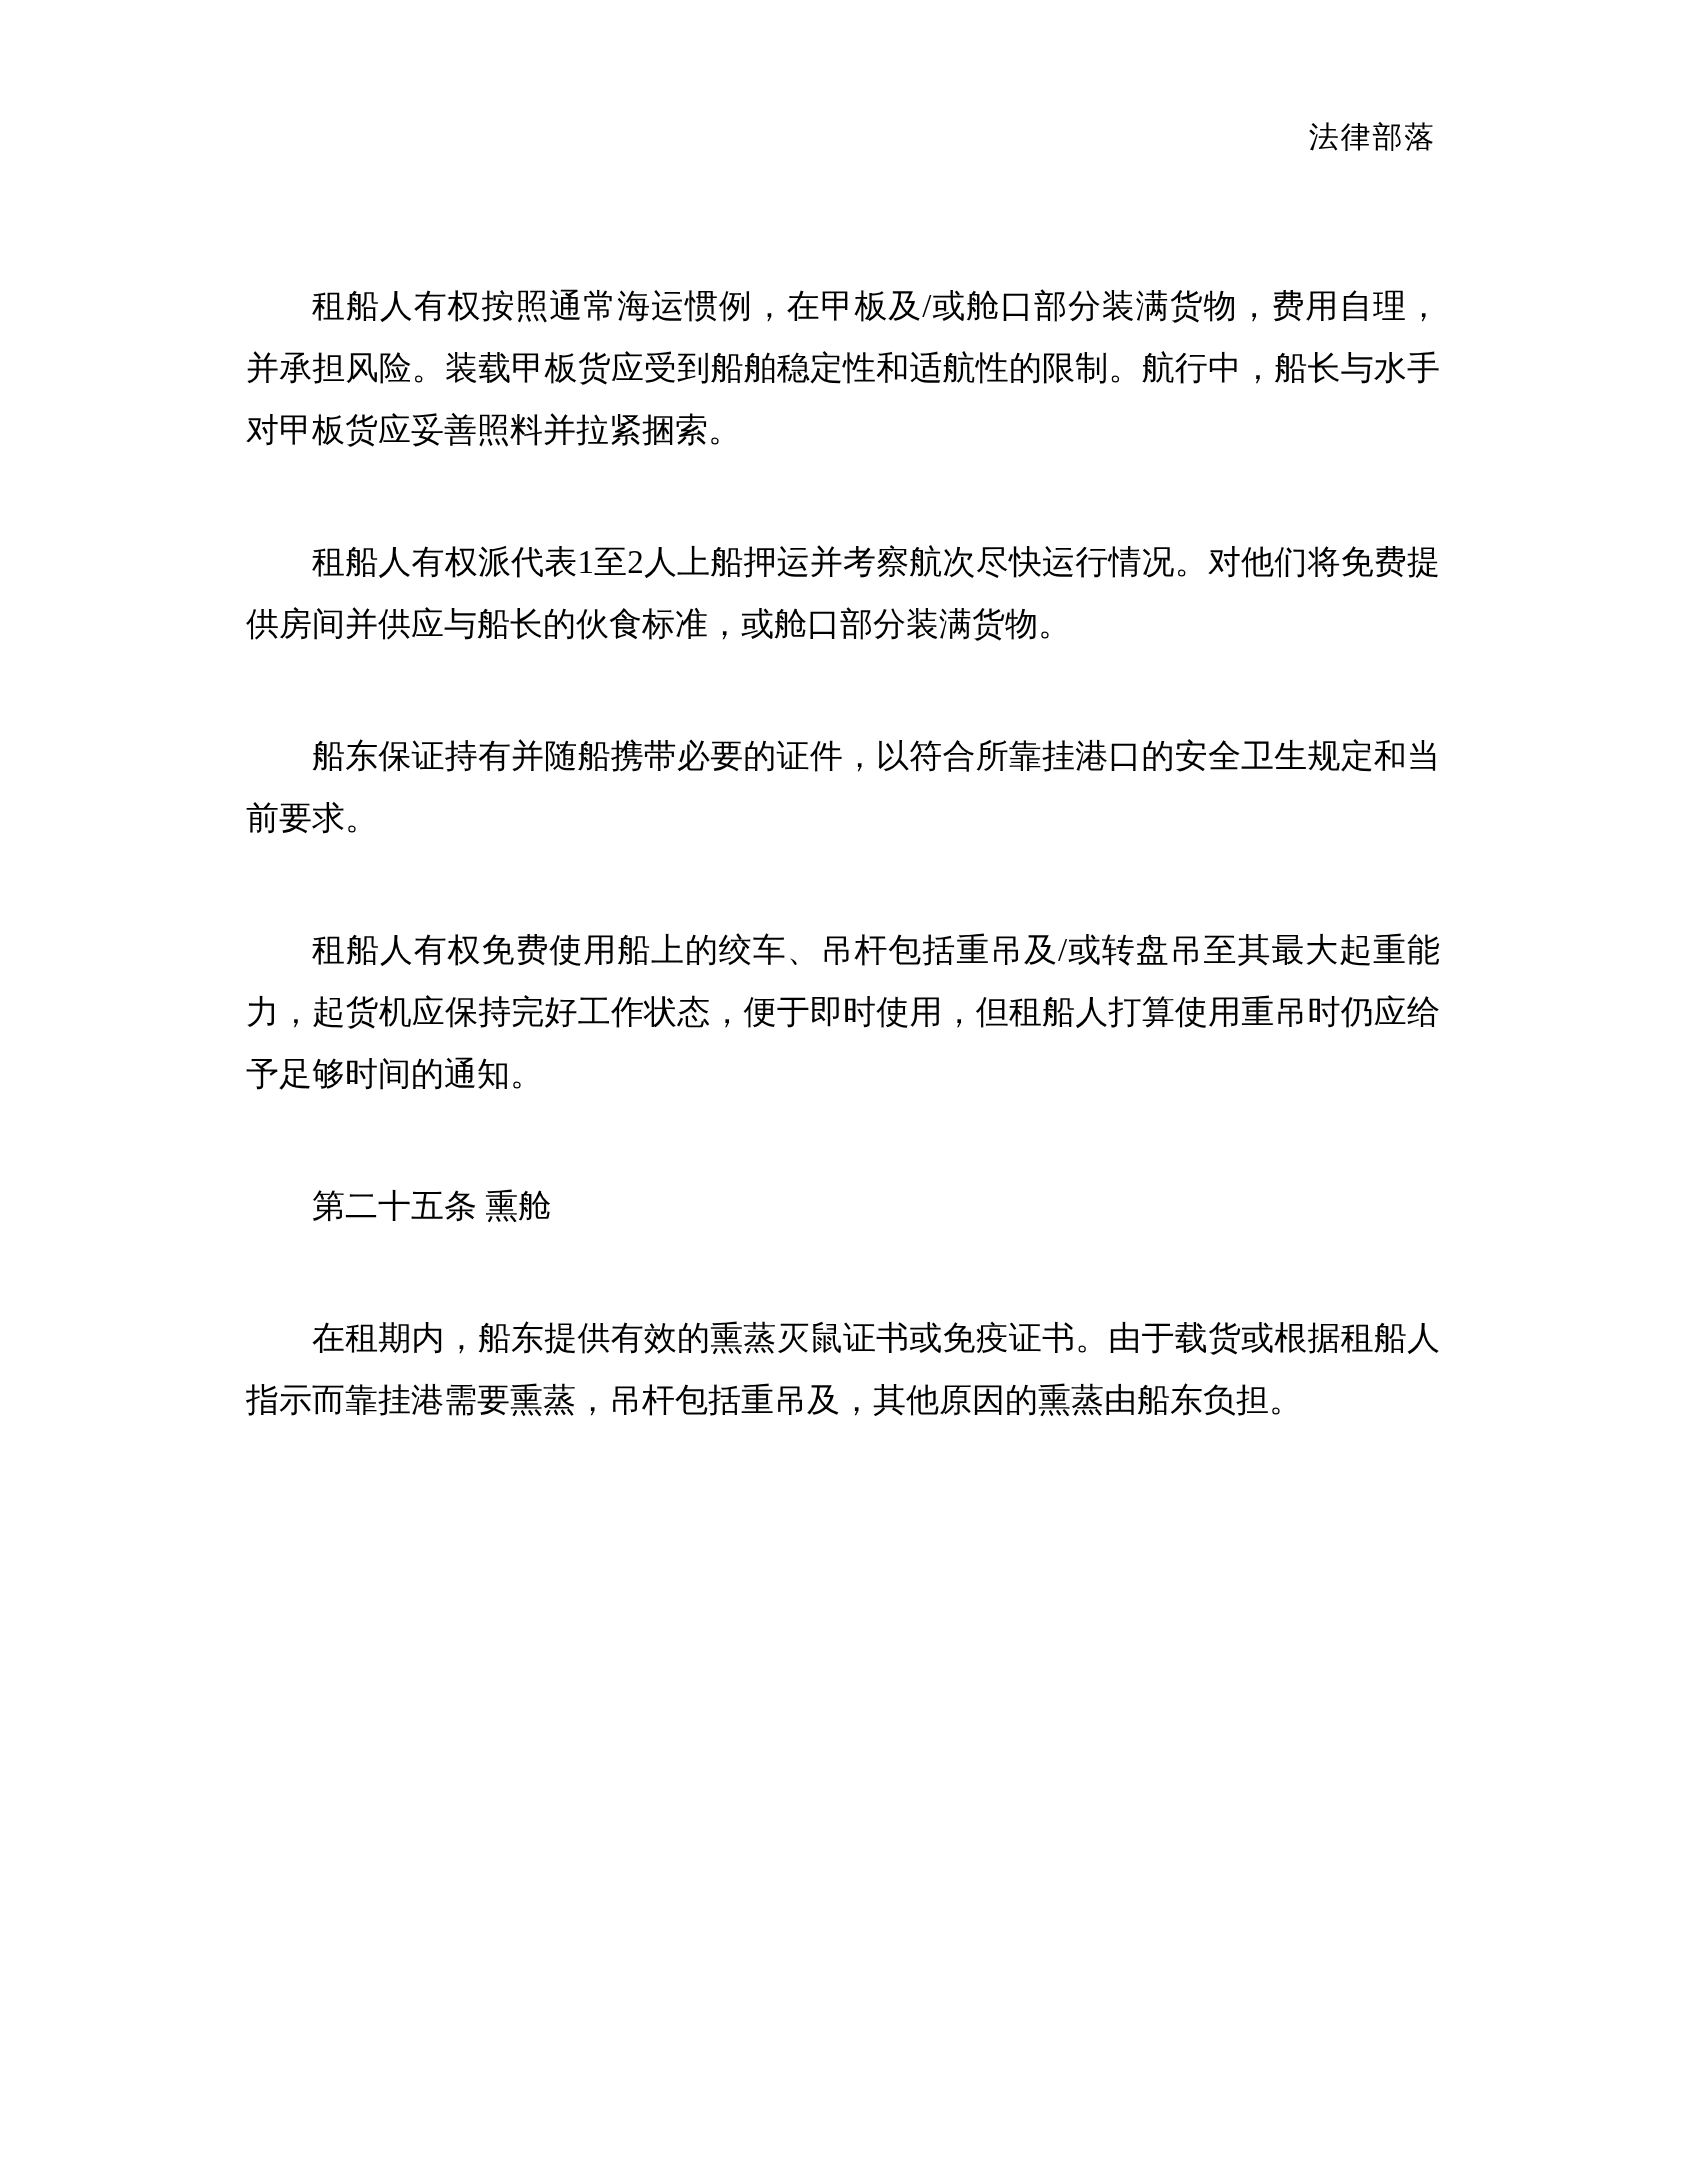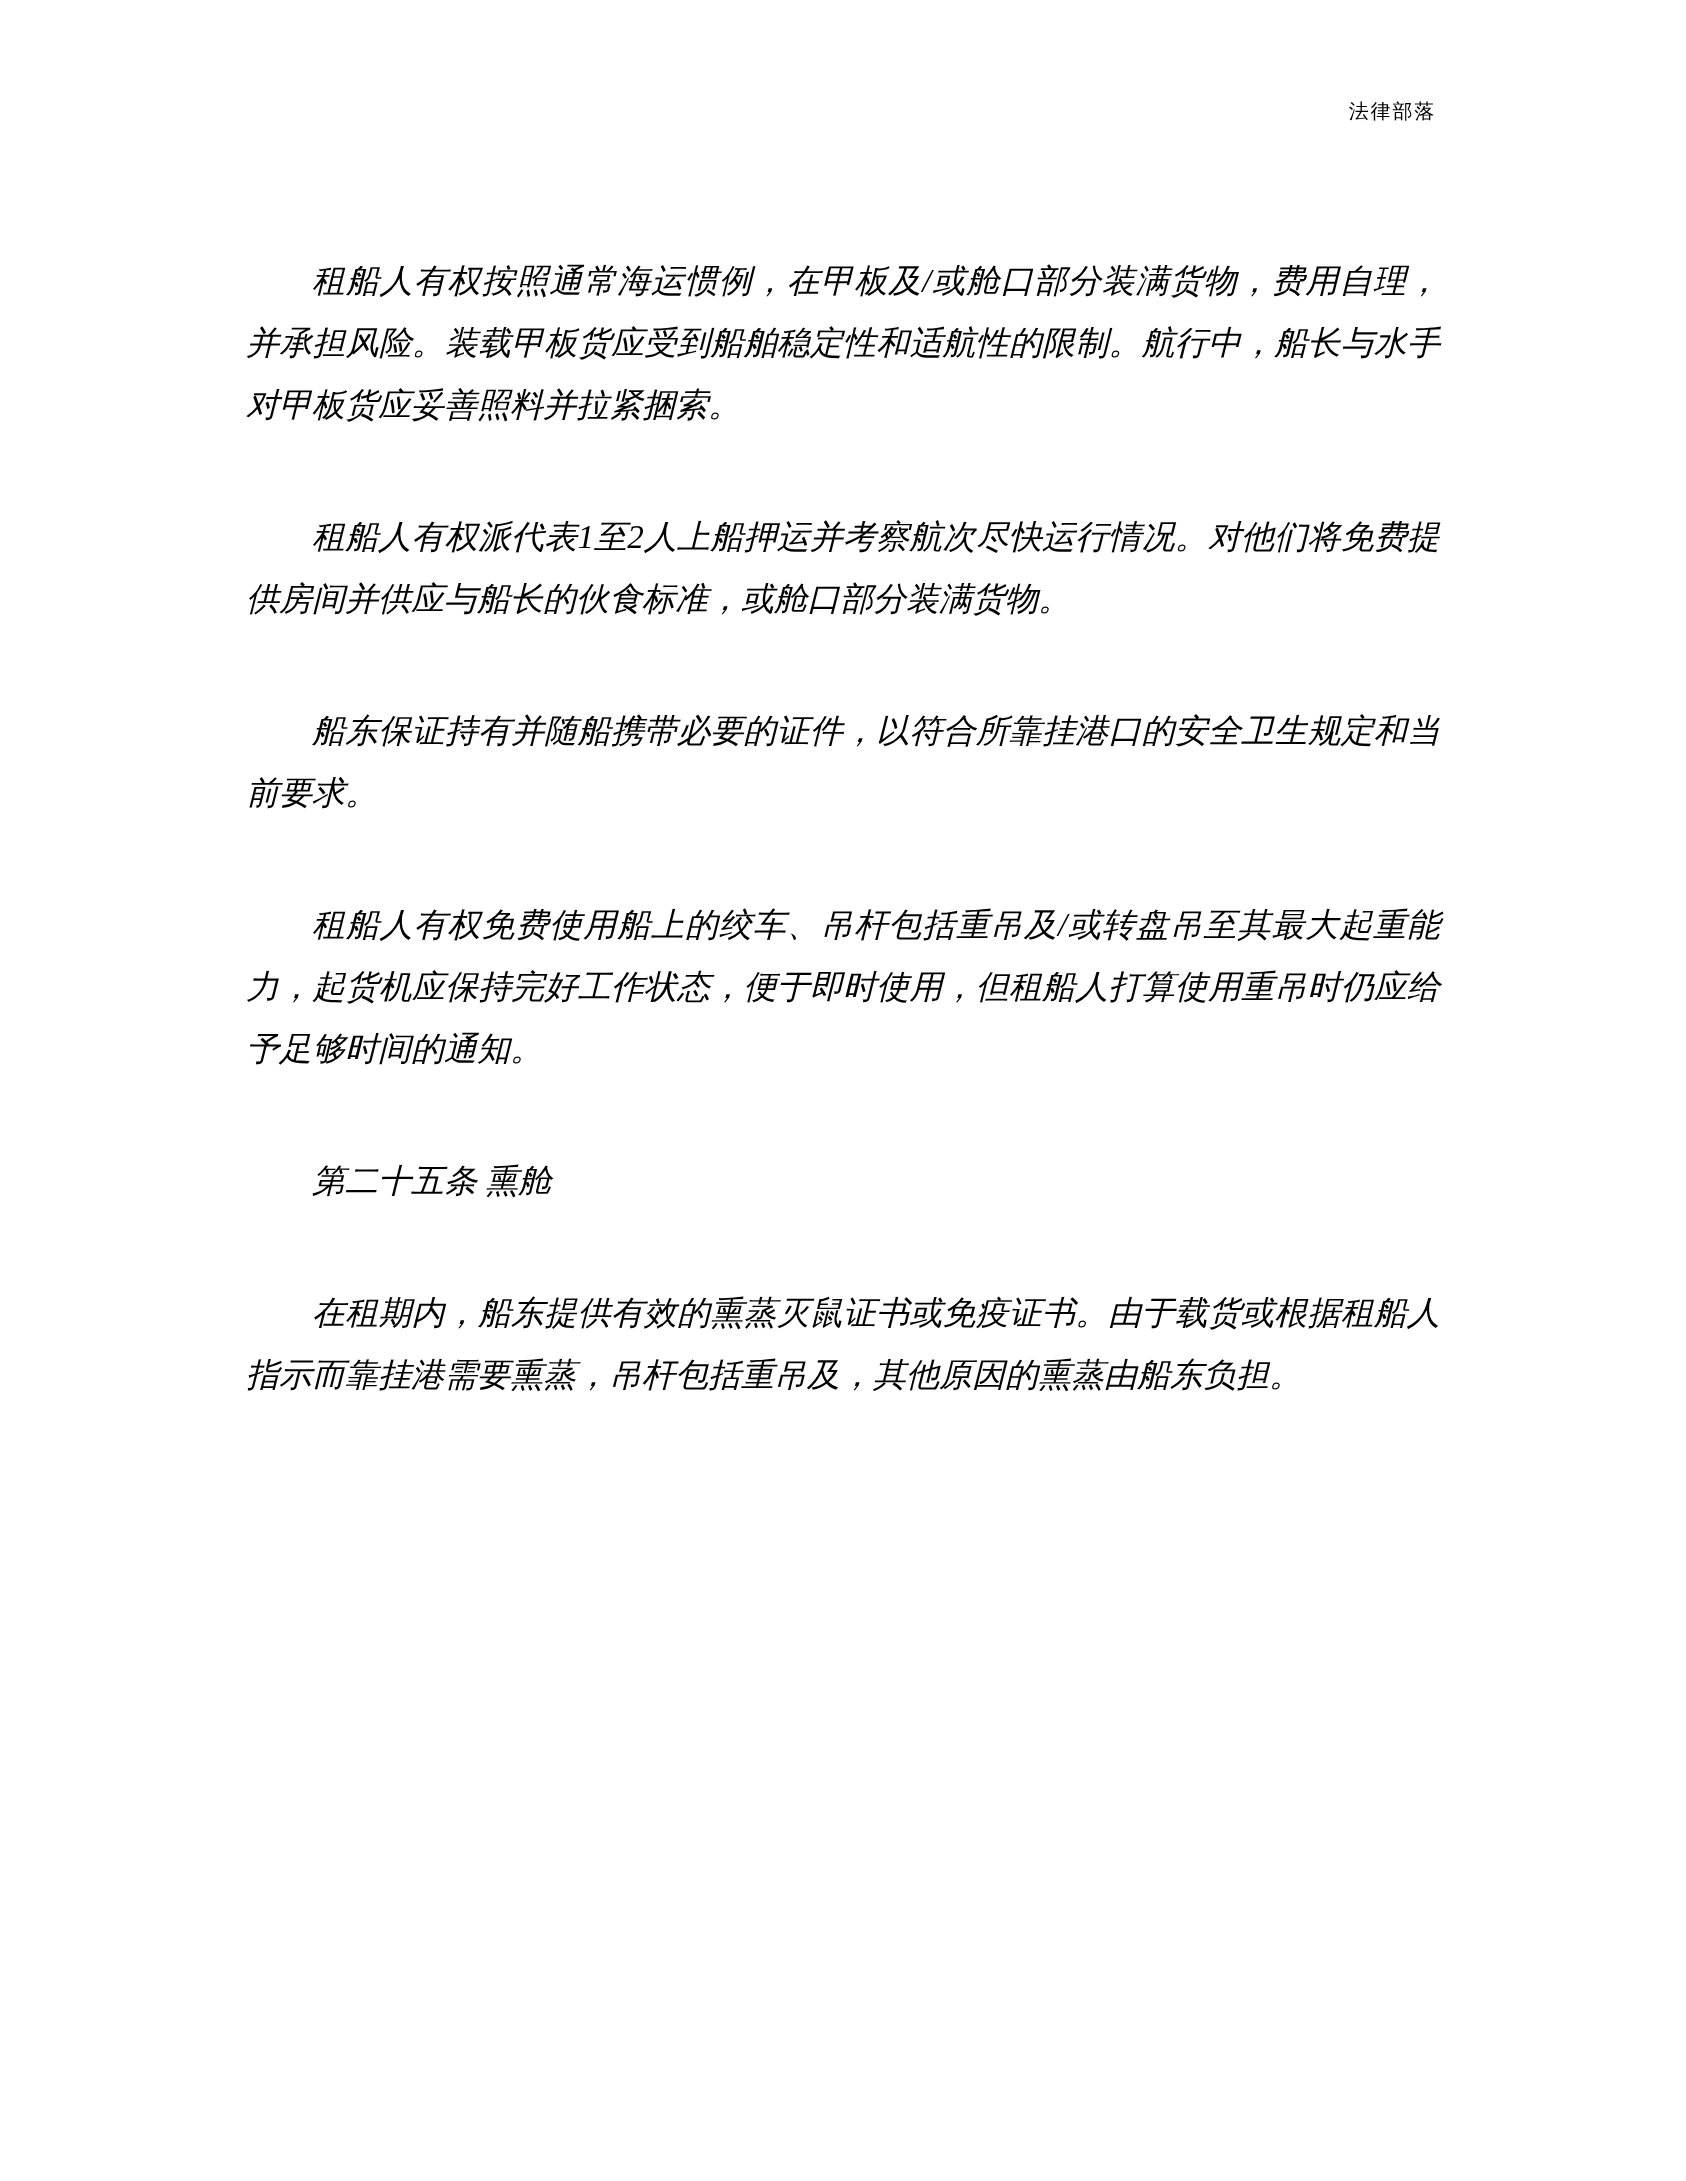--- a/index.html
+++ b/index.html
@@ -11,40 +11,39 @@
     position: relative;
     width: 1686px;
     height: 2182px;
     background: #ffffff;
     color: #000000;
     font-family: "Liberation Serif", "DejaVu Serif", serif;
     overflow: hidden;
     box-sizing: border-box;
   }
   .page-header {
-    padding-top: 92px;
+    padding-top: 117px;
     padding-right: 250px;
     text-align: right;
-    font-size: 20px;
+    font-size: 30px;
     line-height: 39px;
     letter-spacing: 1.8px;
     color: #000000;
   }
   .content {
     margin: 119px 246px 0 246px;
     width: 1194px;
     font-size: 33px;
     line-height: 62px;
     text-align: justify;
   }
   .block {
     margin: 0 0 70px 0;
     text-indent: 2em;
     word-break: normal;
-    font-style: italic;
   }
   .block:last-child {
     margin-bottom: 0;
   }
   .heading {
     text-align: left;
   }
 </style>
 </head>
 <body>

